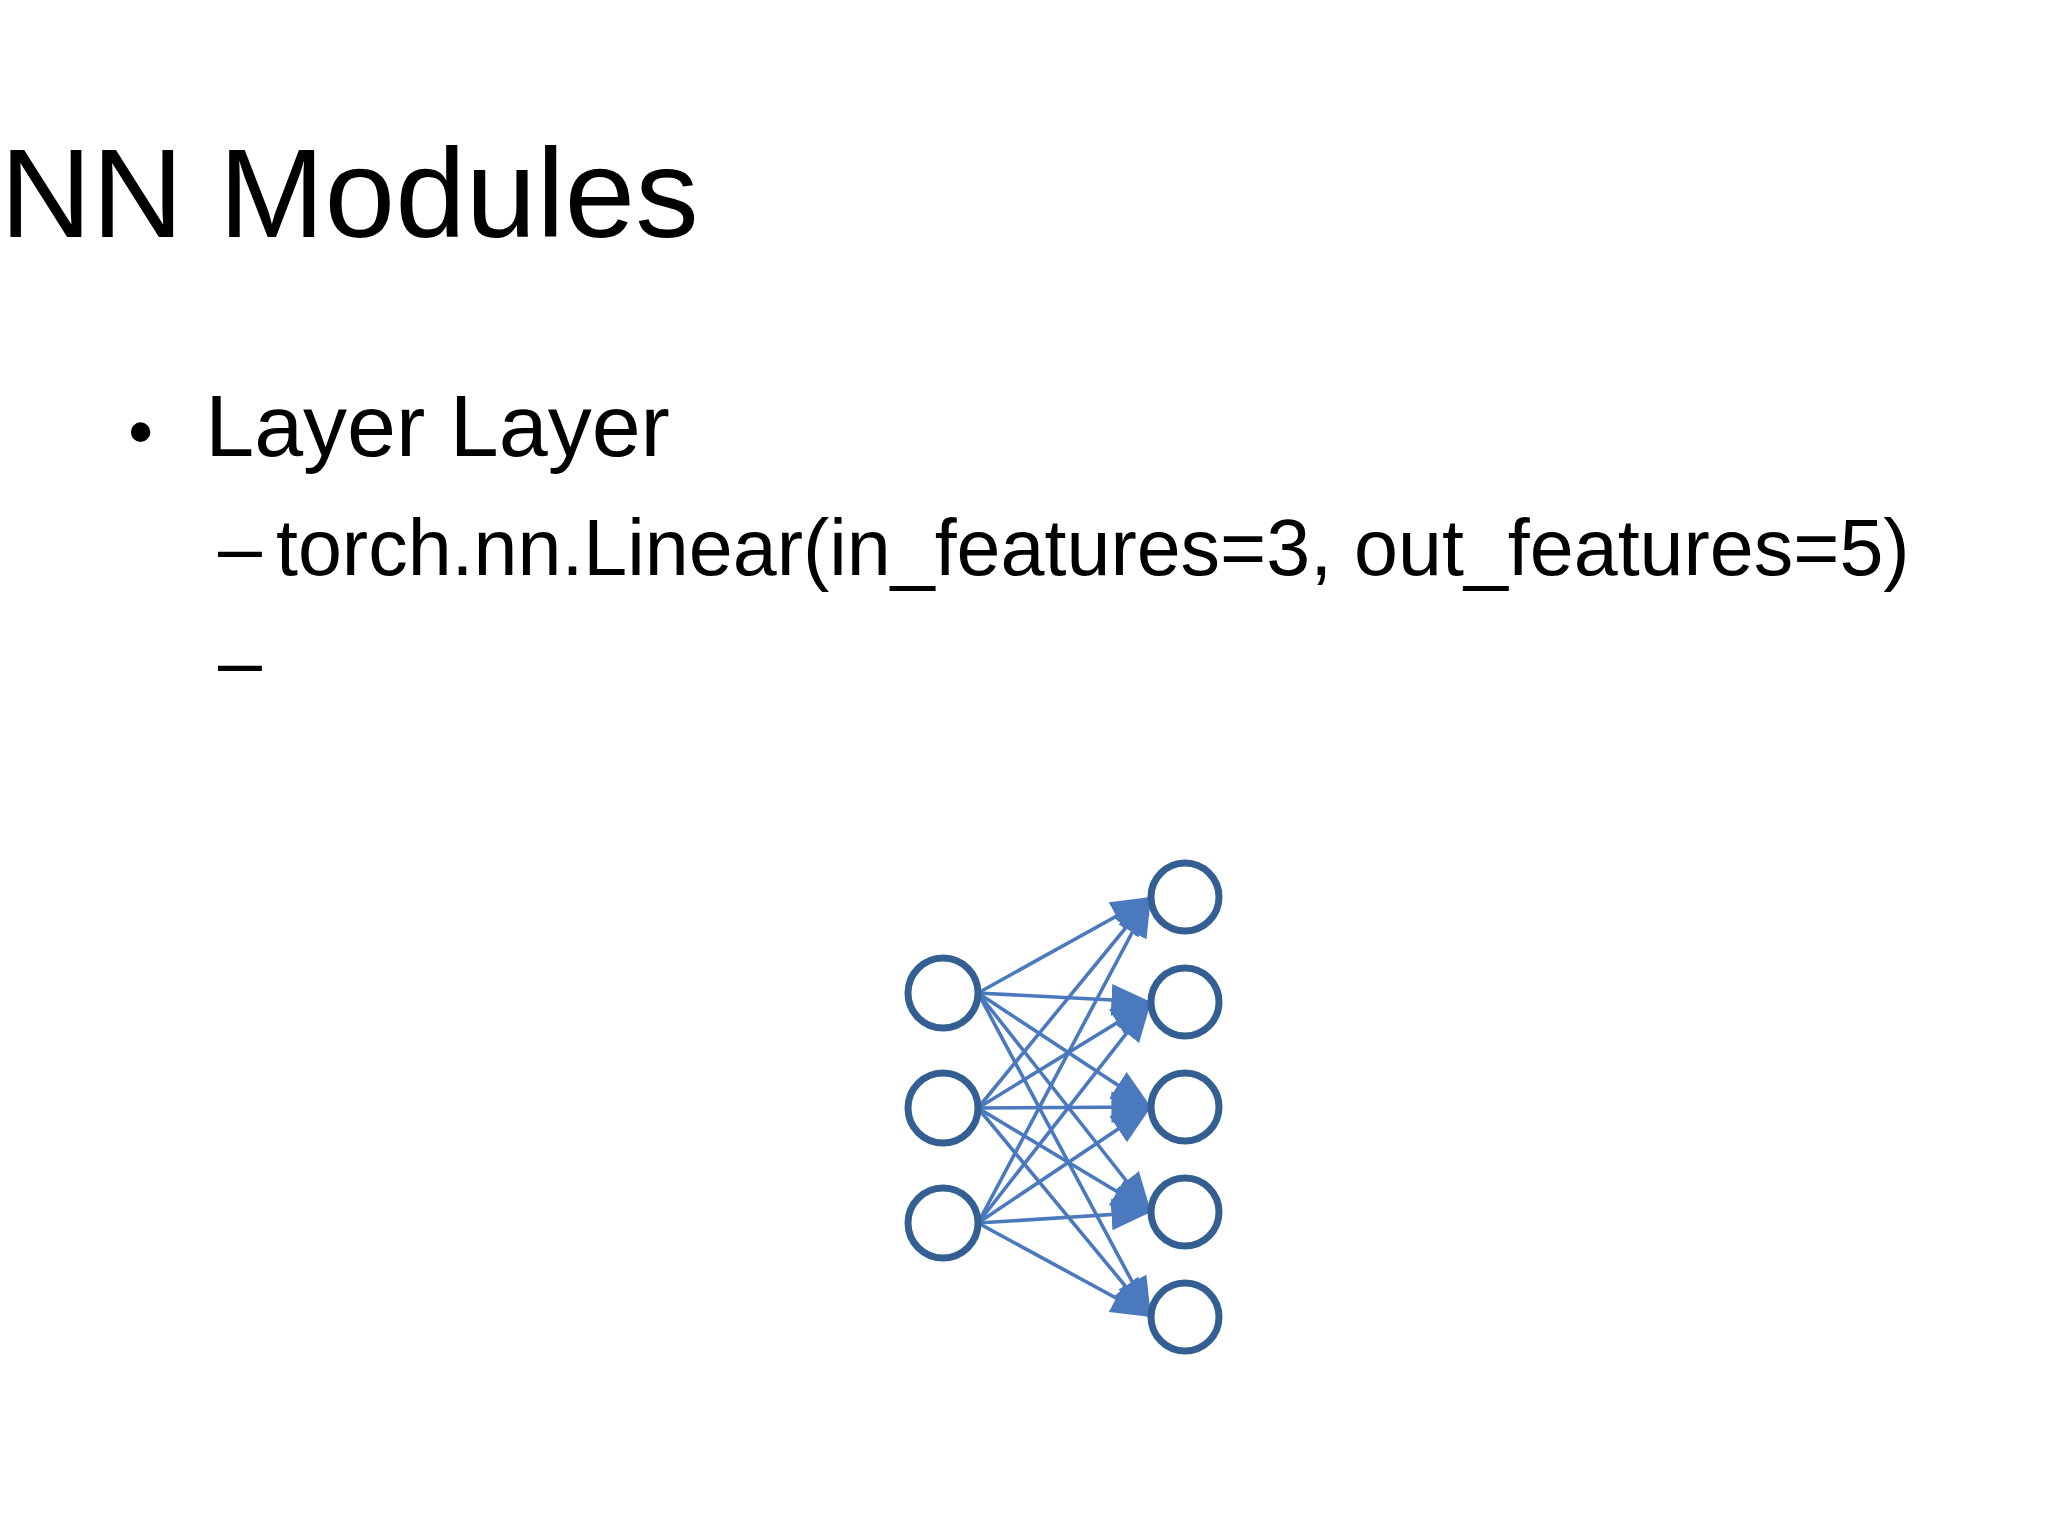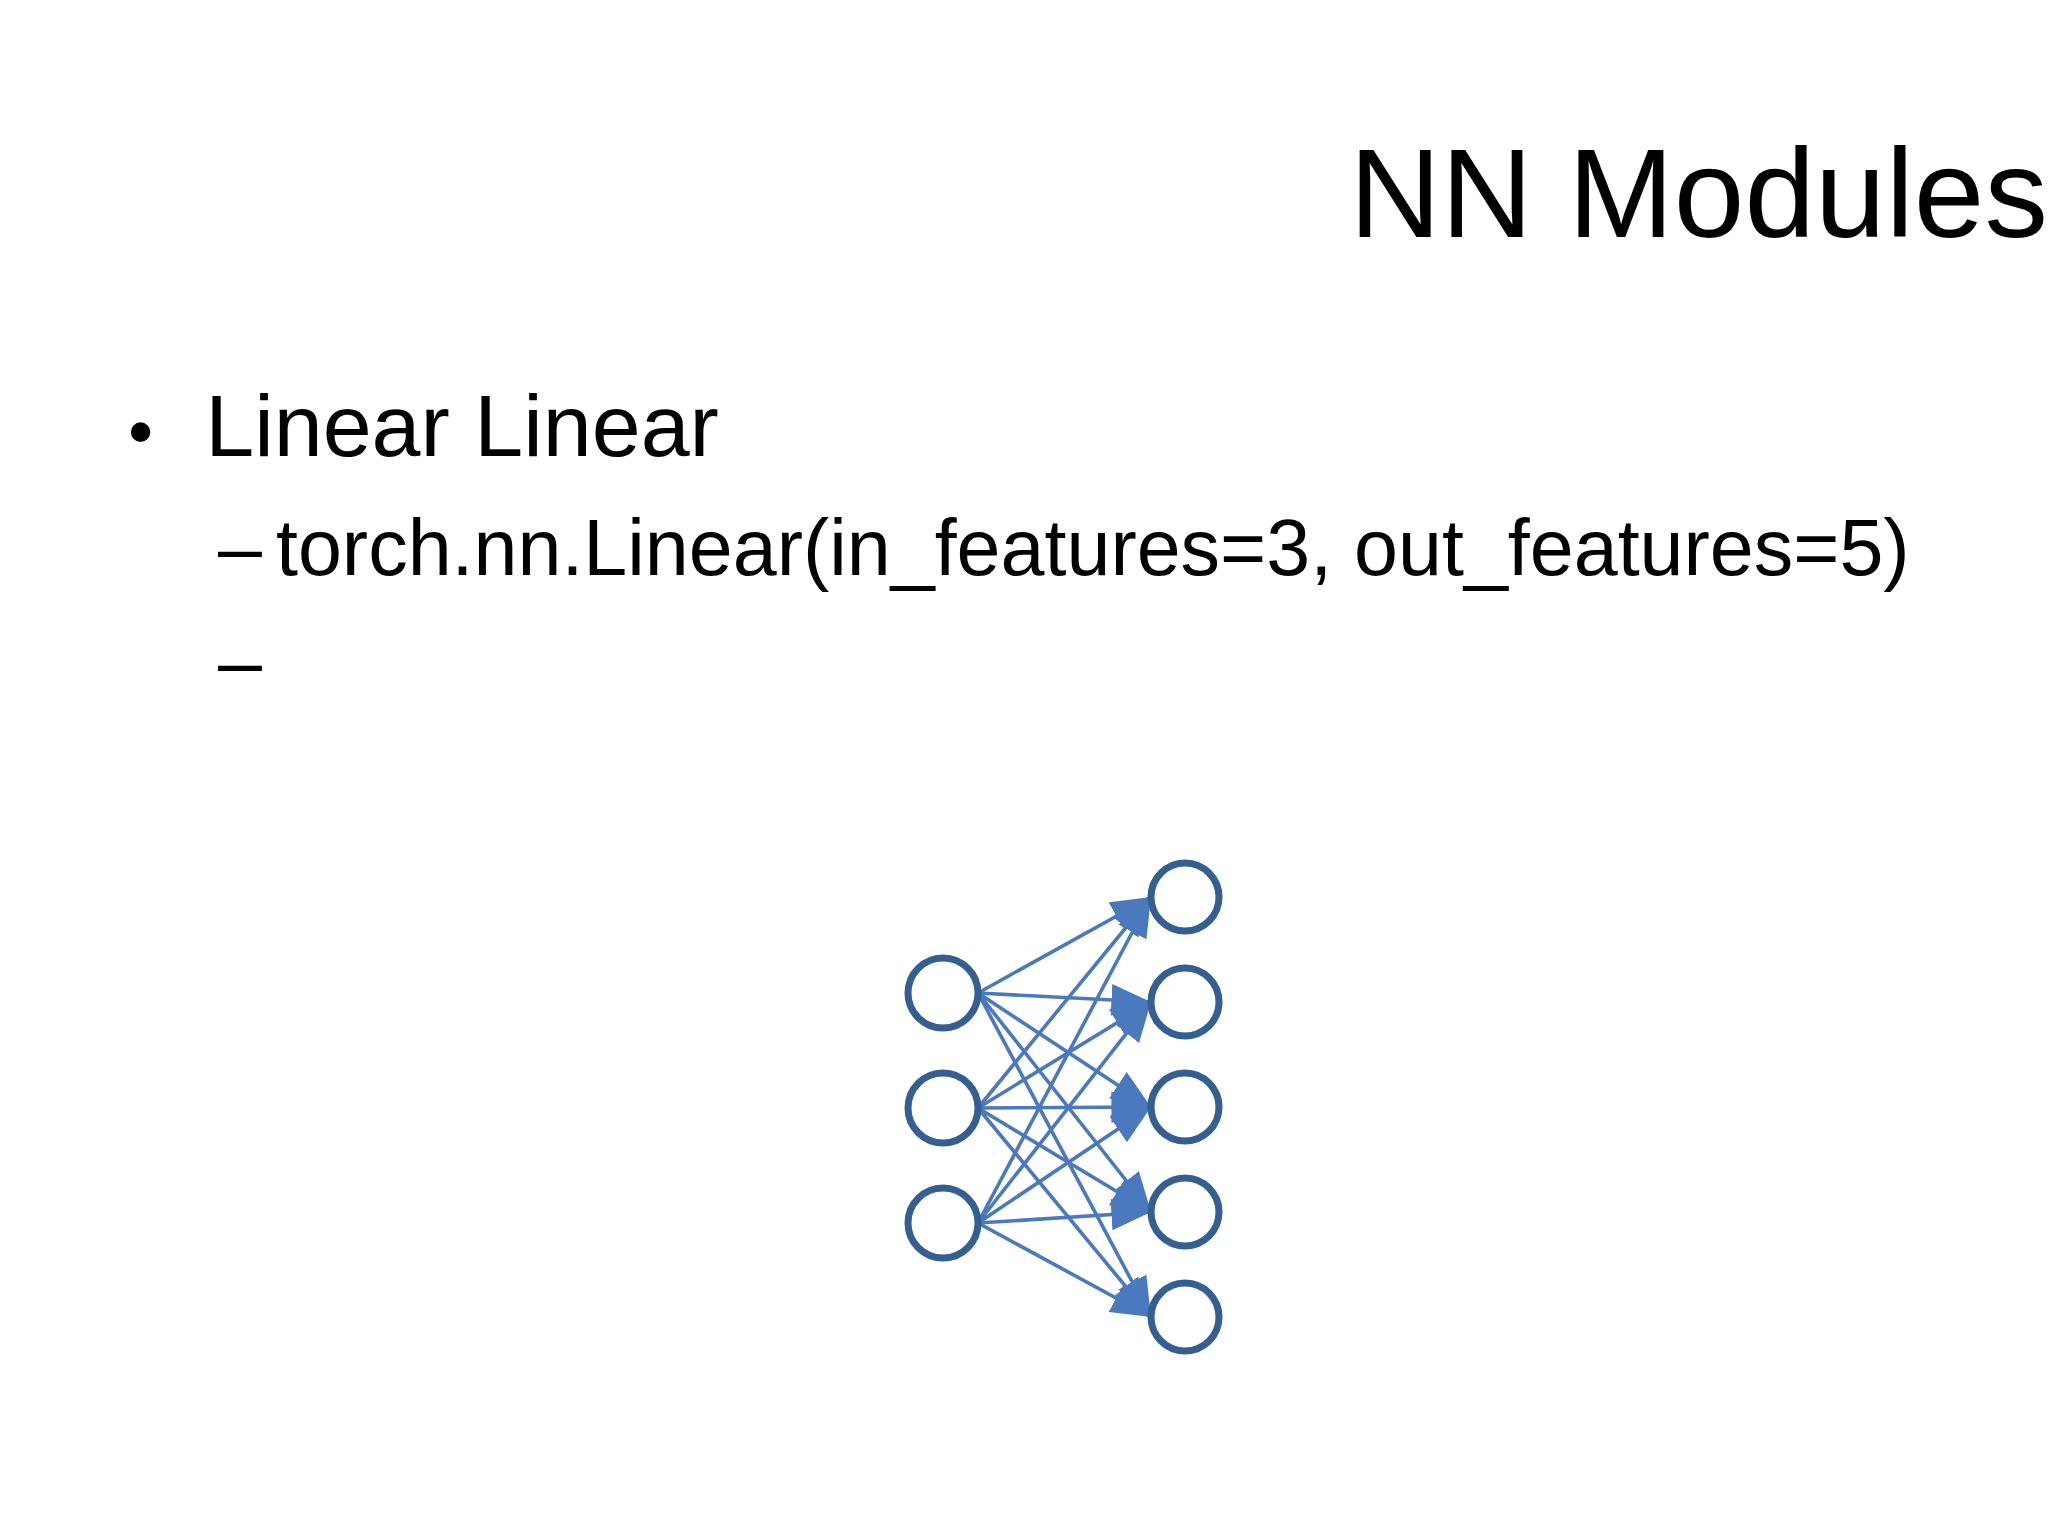--- a/index.html
+++ b/index.html
@@ -18,21 +18,21 @@
   }
   .slide-title {
     position: absolute;
     top: 130px;
     left: 0;
     width: 100%;
     margin: 0;
     font-size: 127px;
     font-weight: 400;
     line-height: 1;
-    text-align: right;
+    text-align: left;
     white-space: nowrap;
   }
   .bullet-l1 {
     position: absolute;
     top: 382px;
     left: 128px;
     font-size: 88px;
     line-height: 1;
     white-space: nowrap;
     display: flex;
@@ -66,21 +66,21 @@
 </style>
 </head>
 <body>
 
 <div class="slide">
 
   <h1 class="slide-title">NN Modules</h1>
 
   <div class="bullet-l1">
     <span class="bullet-glyph">•</span>
-    <span>Linear Linear</span>
+    <span>Layer Layer</span>
   </div>
 
   <div class="bullet-l2 sub-0">
     <span class="dash-glyph">–</span>
     <span>torch.nn.Linear(in_features=3, out_features=5)</span>
   </div>
 
   <div class="bullet-l2 sub-1">
     <span class="dash-glyph">–</span>
   </div>

